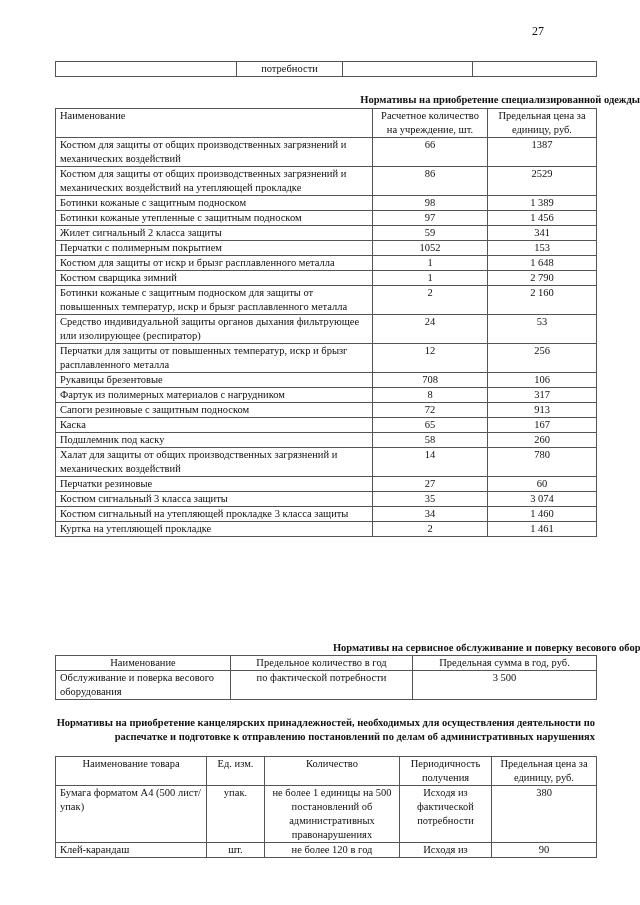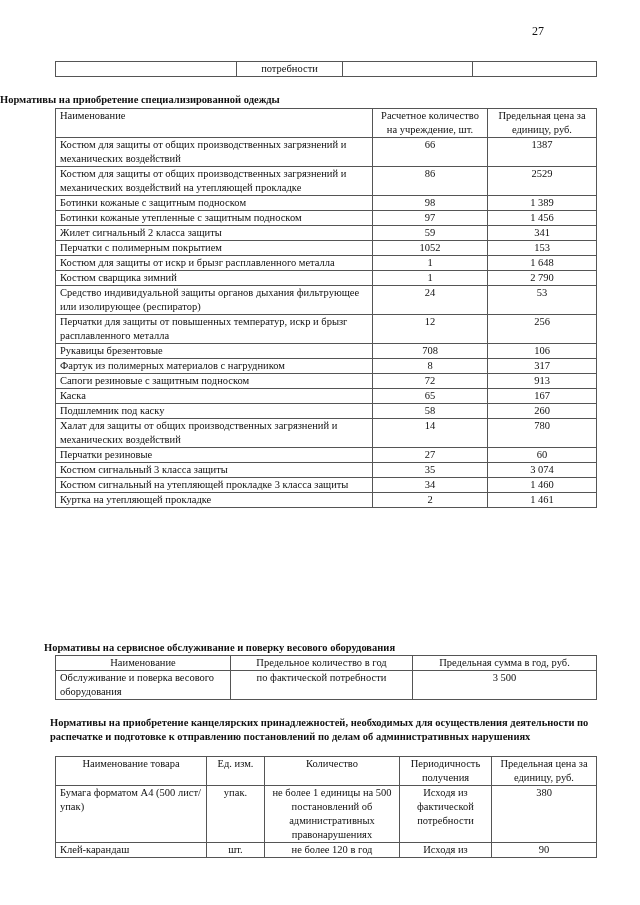--- a/index.html
+++ b/index.html
@@ -5,21 +5,21 @@
   html, body { margin: 0; padding: 0; background: #ffffff; }
   body {
     width: 640px; height: 905px; position: relative; overflow: hidden;
     font-family: "Liberation Serif", "DejaVu Serif", serif;
     color: #111; font-size: 10.5px;
   }
   .page-num { position: absolute; top: 24px; left: 0; width: 544px; text-align: right; font-size: 12px; }
   table { border-collapse: collapse; position: absolute; table-layout: fixed; }
   td, th { border: 1px solid #555; padding: 0 4px; vertical-align: top; line-height: 14px; font-weight: normal; }
   .c { text-align: center; }
-  .title { position: absolute; left: 0; width: 640px; text-align: left; font-weight: bold; font-size: 10.5px; line-height: 14px; }
+  .title { position: absolute; left: 0; width: 640px; text-align: right; font-weight: bold; font-size: 10.5px; line-height: 14px; }
 </style>
 </head>
 <body>
 
 <div class="page-num">27</div>
 
 <table style="top:61px; left:55px; width:541px;">
   <colgroup>
       <col style="width:181px">
       <col style="width:106px">
@@ -86,20 +86,25 @@
         <td>Костюм для защиты от искр и брызг расплавленного металла</td>
         <td class="c">1</td>
         <td class="c">1 648</td>
       </tr>
       <tr>
         <td>Костюм сварщика зимний</td>
         <td class="c">1</td>
         <td class="c">2 790</td>
       </tr>
       <tr>
+        <td>Ботинки кожаные с защитным подноском для защиты от повышенных температур, искр и брызг расплавленного металла</td>
+        <td class="c">2</td>
+        <td class="c">2 160</td>
+      </tr>
+      <tr>
         <td>Средство индивидуальной защиты органов дыхания фильтрующее или изолирующее (респиратор)</td>
         <td class="c">24</td>
         <td class="c">53</td>
       </tr>
       <tr>
         <td>Перчатки для защиты от повышенных температур, искр и брызг расплавленного металла</td>
         <td class="c">12</td>
         <td class="c">256</td>
       </tr>
       <tr>

